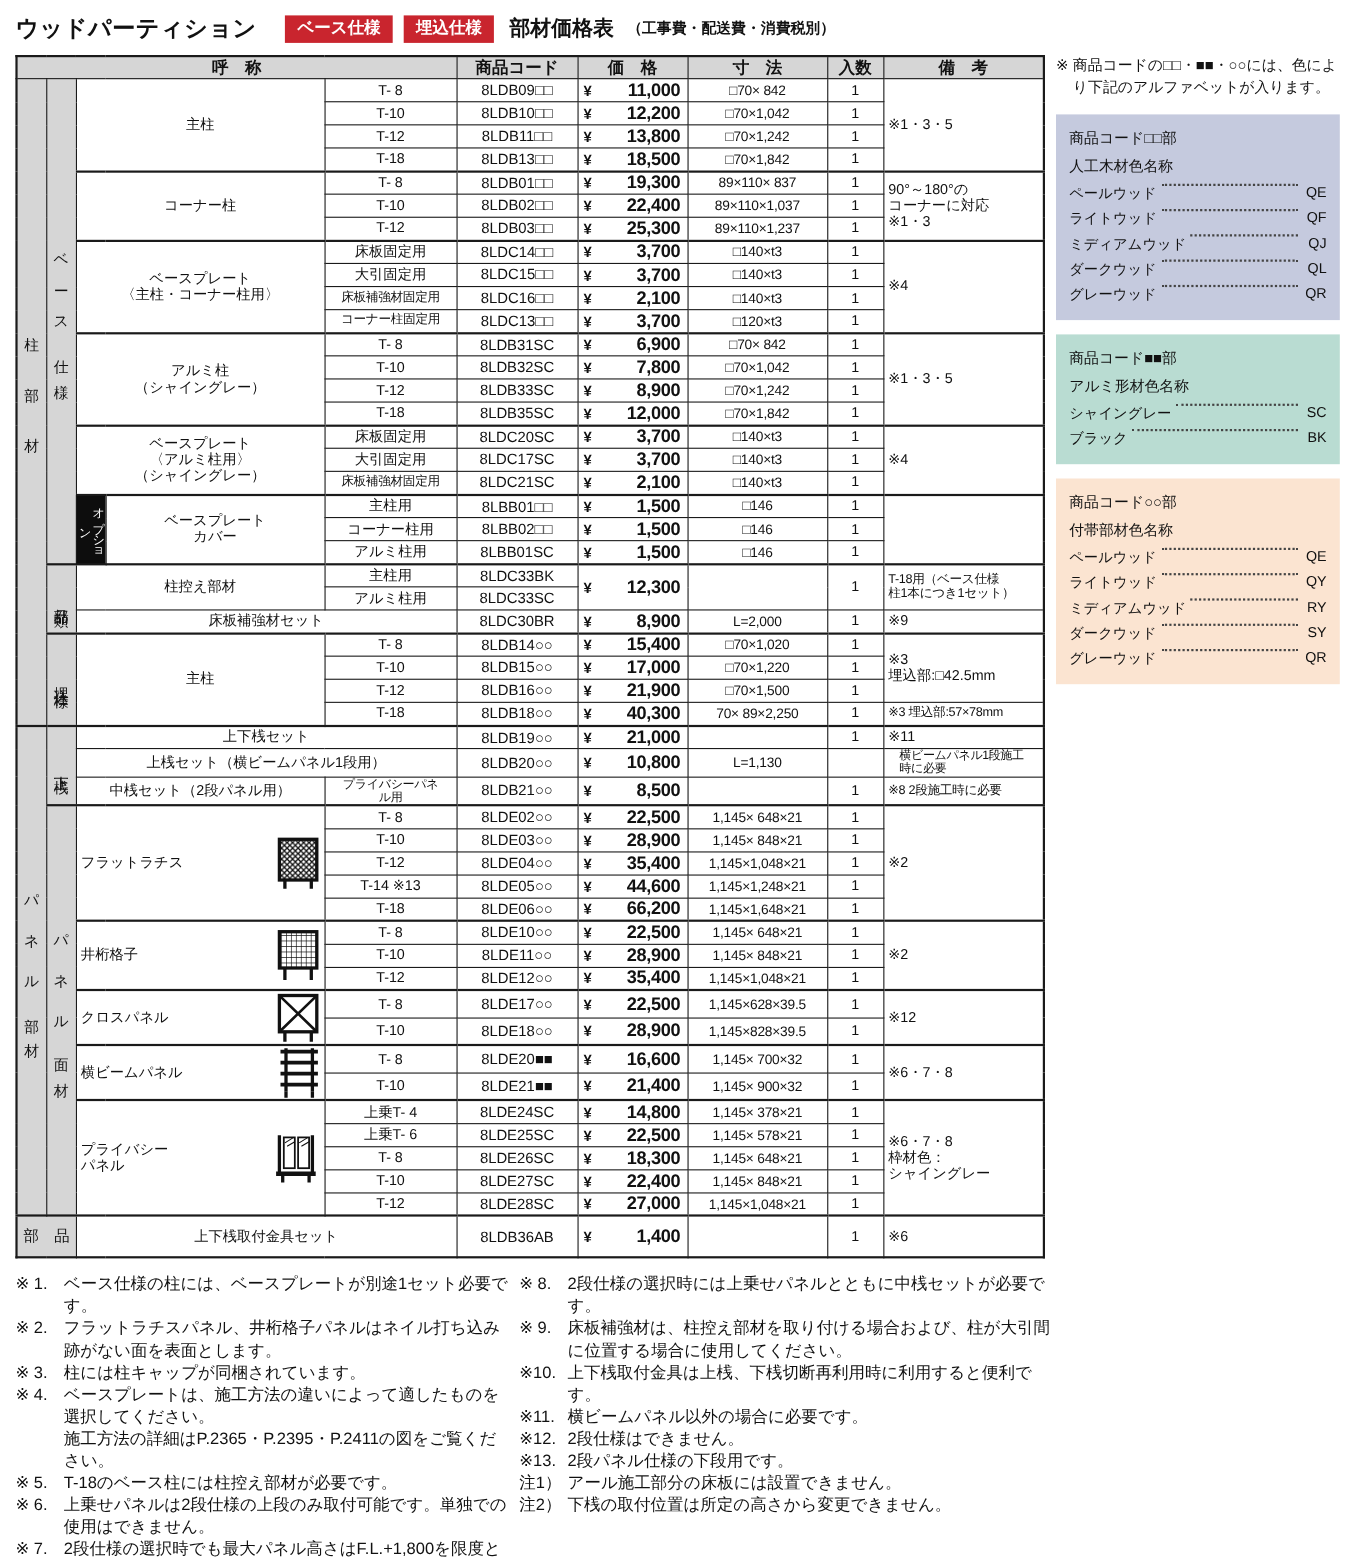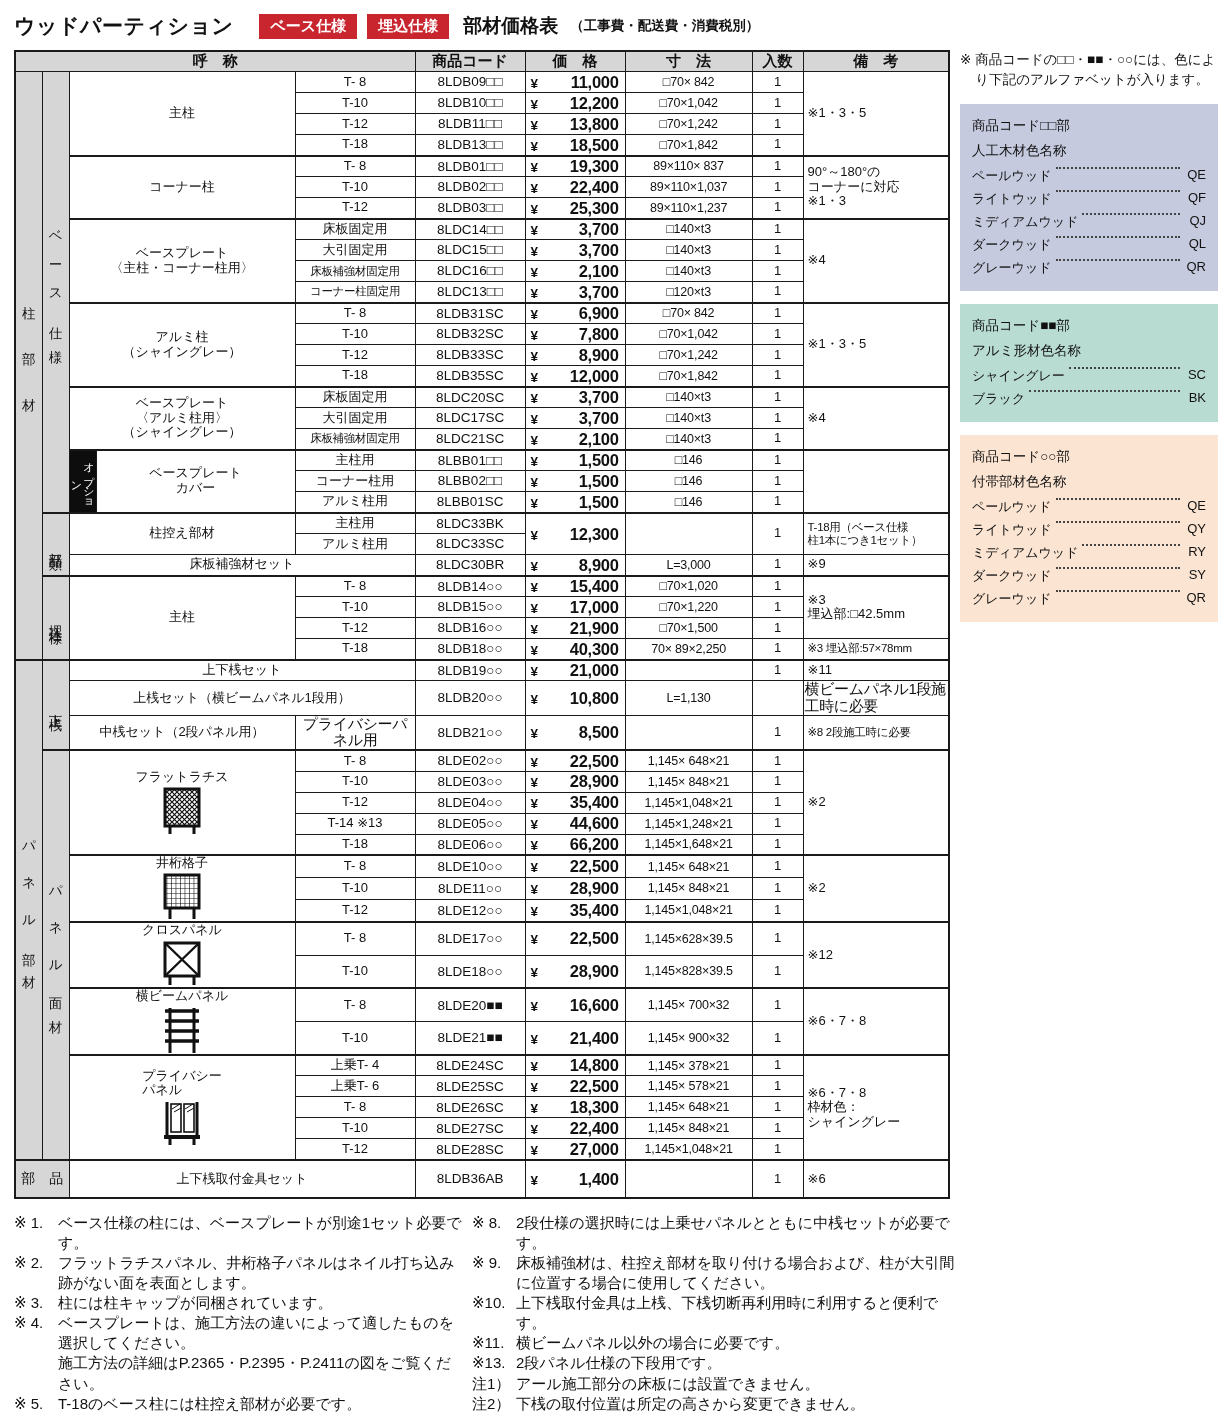--- a/index.html
+++ b/index.html
@@ -28,34 +28,34 @@
   tr.tall td{height:38px;}
   td.cat{background:#d6d6d6;font-size:13.5px;padding:2px 0;}
   td.cath{background:#d6d6d6;font-size:14px;font-weight:normal;}
   td.opt{background:#0d0d0d;color:#fff;font-size:11px;padding:0;}
   .vtxt{writing-mode:vertical-rl;text-orientation:upright;display:inline-block;margin:0 auto;}
   .ls-xl{letter-spacing:46px;}
   .ls-l{letter-spacing:22px;}
   .ls-s{letter-spacing:2px;}
   td.nm{white-space:pre-line;font-size:13px;}
   td.nm.with-icon{padding:0 4px;}
-  .nmwrap{display:flex;align-items:center;justify-content:space-between;gap:2px;flex-direction:column;}
+  .nmwrap{display:flex;align-items:center;justify-content:space-between;gap:2px;}
   .nmtxt{white-space:pre-line;text-align:left;}
   .micon{flex:none;display:inline-flex;}
   td.tp{font-size:13px;margin-left:24px;}
   td.cd{font-size:13.5px;}
   td.pr{font-weight:bold;padding:0 6px 0 5px;}
   .prwrap{display:flex;justify-content:space-between;align-items:baseline;}
   .yen{font-size:13.5px;}
   .amt{font-size:16.5px;letter-spacing:-.3px;}
   td.dm{font-size:12.5px;letter-spacing:-.2px;}
   td.qt{font-size:13px;}
   td.rk{text-align:left;font-size:13px;padding:0 4px;white-space:pre-line;}
   td.sm{font-size:11.5px;letter-spacing:-.3px;}
-  td.xs{font-size:15px;letter-spacing:-.4px;padding:0 1px;}
+  td.xs{font-size:11px;letter-spacing:-.4px;padding:0 14px;}
   
   .sidebar{width:258px;margin-left:10px;flex:none;}
   .sbnote{display:flex;font-size:13.5px;line-height:1.5;}
   .sbnote .mk{flex:none;margin-right:4px;}
   .cbox{margin-top:13px;padding:13px 12px 14px;box-sizing:border-box;}
   .bt{font-size:13.5px;margin-bottom:7px;}
   .citem{display:flex;align-items:flex-start;margin-top:5px;font-size:13px;}
   .clab{flex:none;}
   .dots{flex:1;border-bottom:2px dotted #444;margin:0 4px 3px;}
   .ccode{flex:none;min-width:22px;text-align:right;}
@@ -405,21 +405,21 @@
             </tr>
             <tr>
               <td class="nm" colspan="3">床板補強材セット</td>
               <td class="cd">8LDC30BR</td>
               <td class="pr">
                 <div class="prwrap">
                   <span class="yen">¥</span>
                   <span class="amt">8,900</span>
                 </div>
               </td>
-              <td class="dm">L=3,000</td>
+              <td class="dm">L=2,000</td>
               <td class="qt">1</td>
               <td class="rk">※9</td>
             </tr>
             <tr class="g">
               <td class="cat ls-s" rowspan="4"><div class="vtxt">埋込仕様</div></td>
               <td class="nm" rowspan="4" colspan="2">主柱</td>
               <td class="tp">T- 8</td>
               <td class="cd">8LDB14○○</td>
               <td class="pr">
                 <div class="prwrap">
@@ -903,20 +903,24 @@
         </div>
         <div class="fn">
           <span class="p">※10.</span>
           <span class="t">上下桟取付金具は上桟、下桟切断再利用時に利用すると便利です。</span>
         </div>
         <div class="fn">
           <span class="p">※11.</span>
           <span class="t">横ビームパネル以外の場合に必要です。</span>
         </div>
         <div class="fn">
+          <span class="p">※12.</span>
+          <span class="t">2段仕様はできません。</span>
+        </div>
+        <div class="fn">
           <span class="p">※13.</span>
           <span class="t">2段パネル仕様の下段用です。</span>
         </div>
         <div class="fn">
           <span class="p">注1）</span>
           <span class="t">アール施工部分の床板には設置できません。</span>
         </div>
         <div class="fn">
           <span class="p">注2）</span>
           <span class="t">下桟の取付位置は所定の高さから変更できません。</span>

